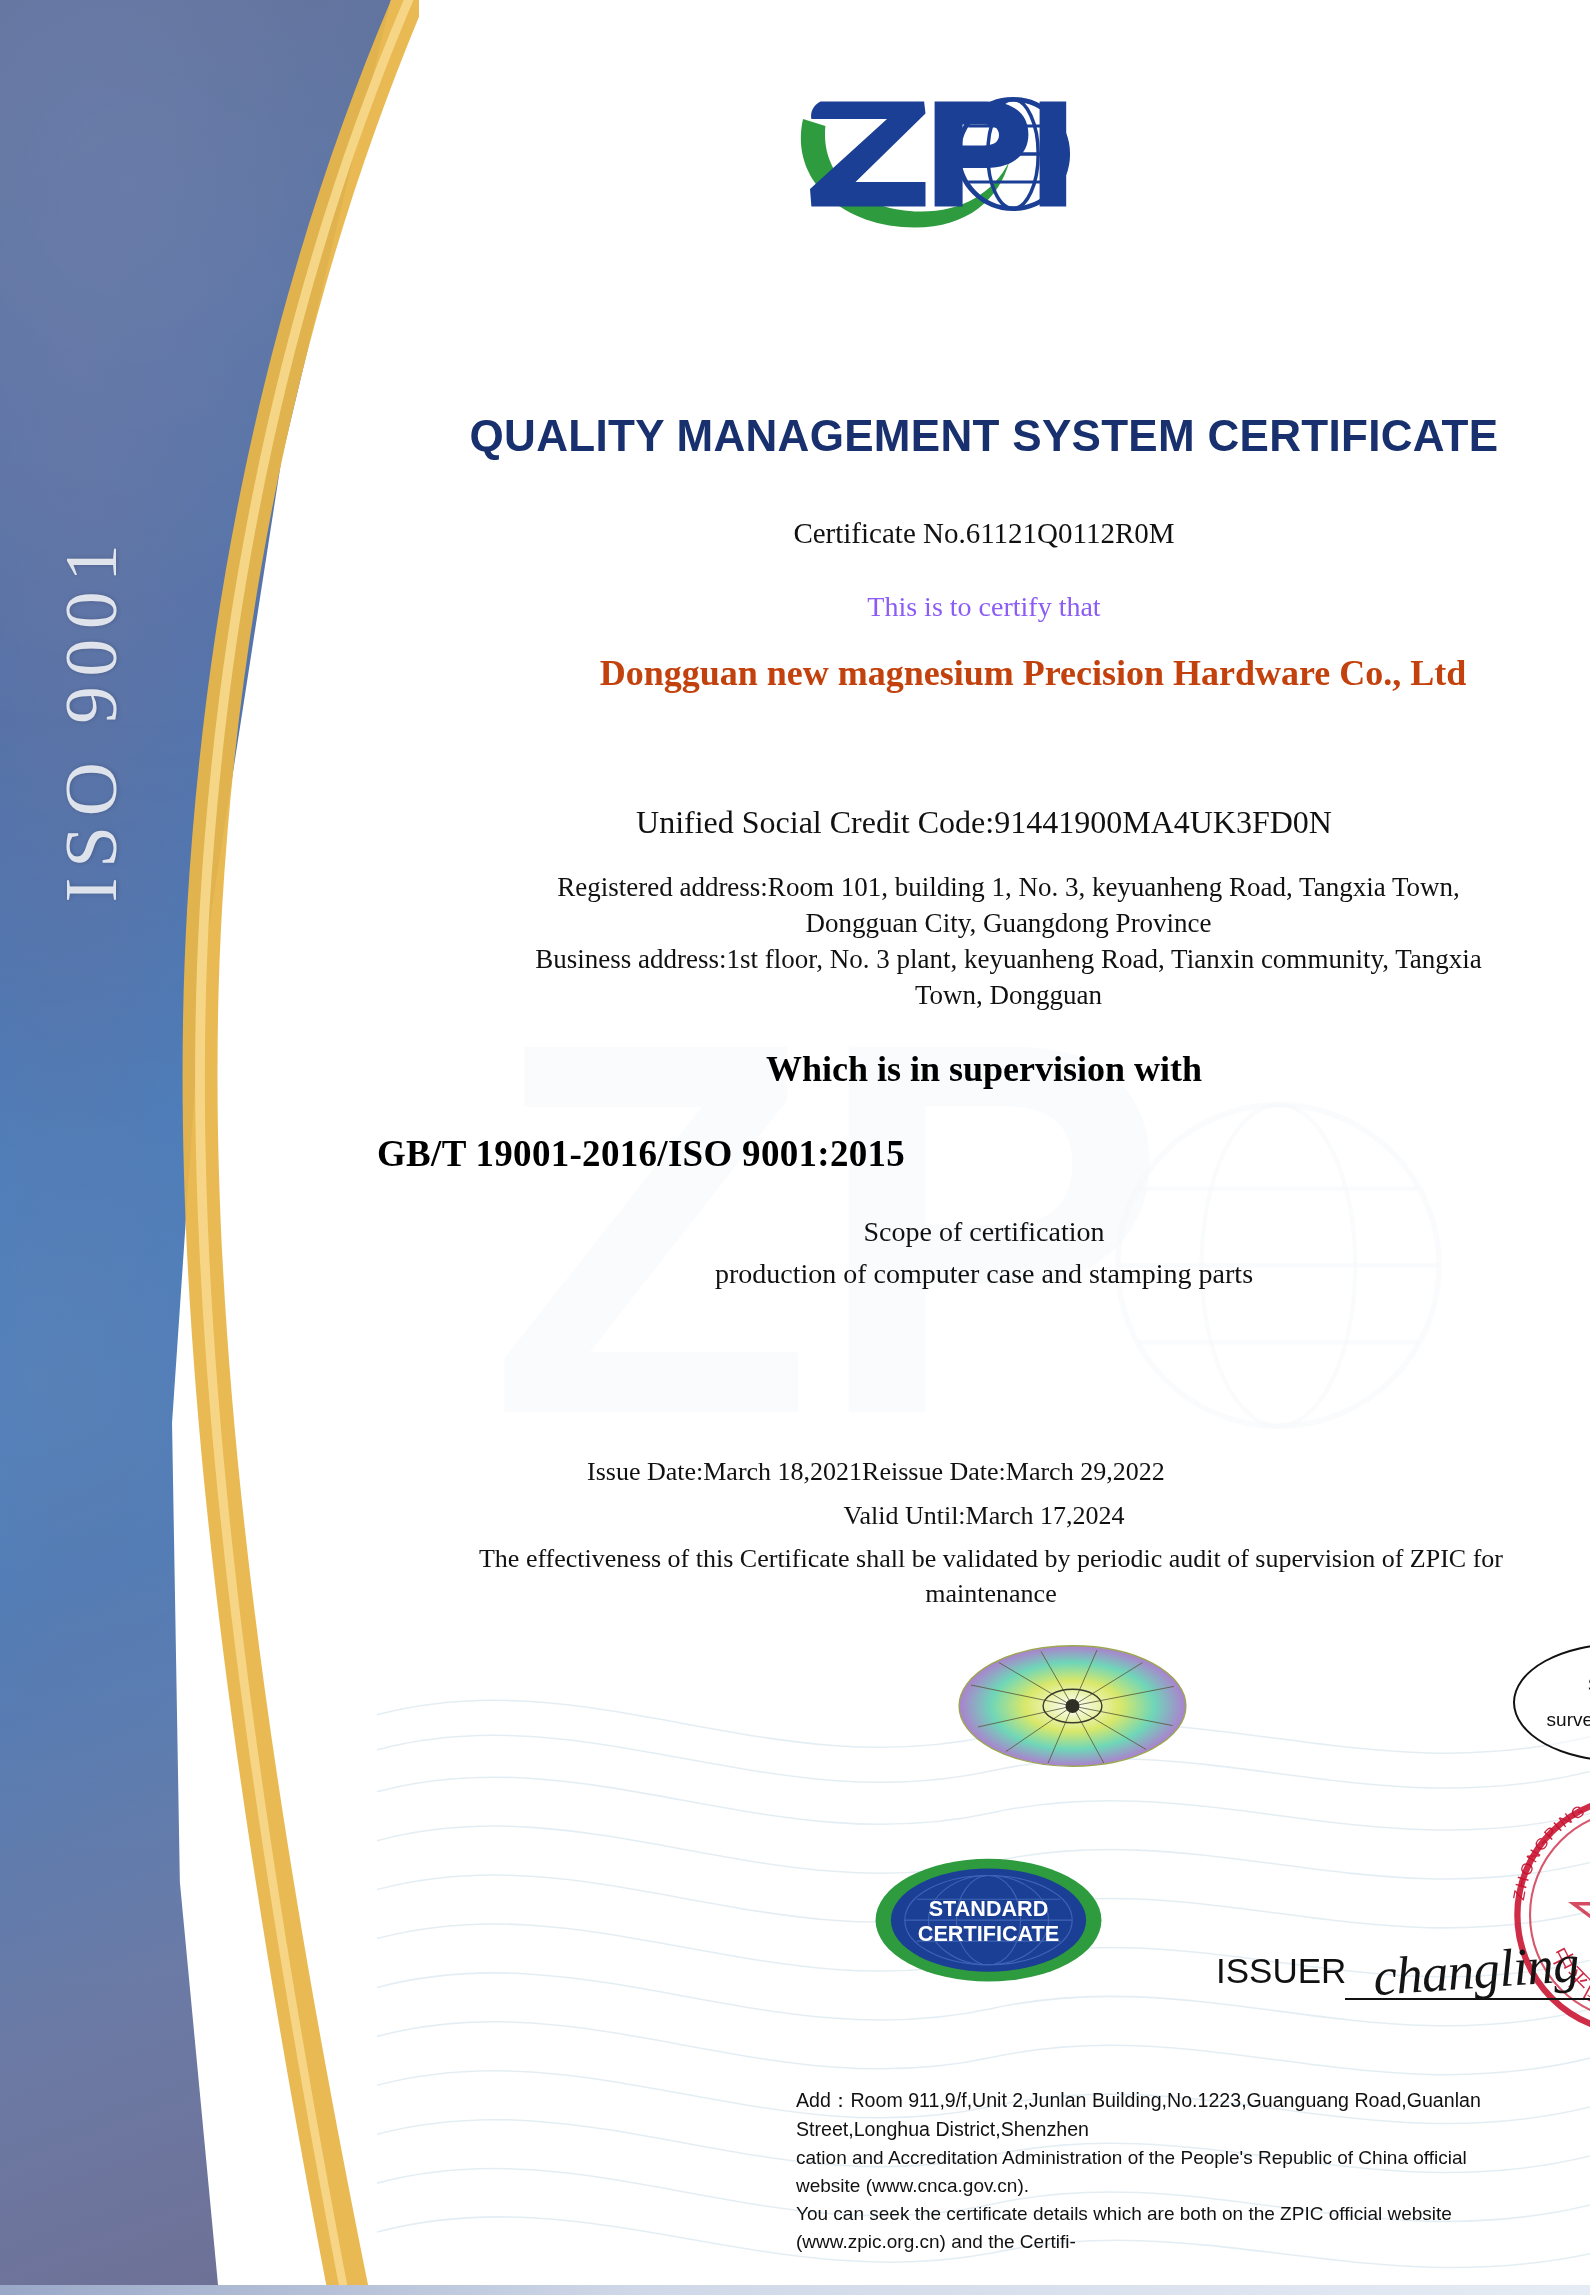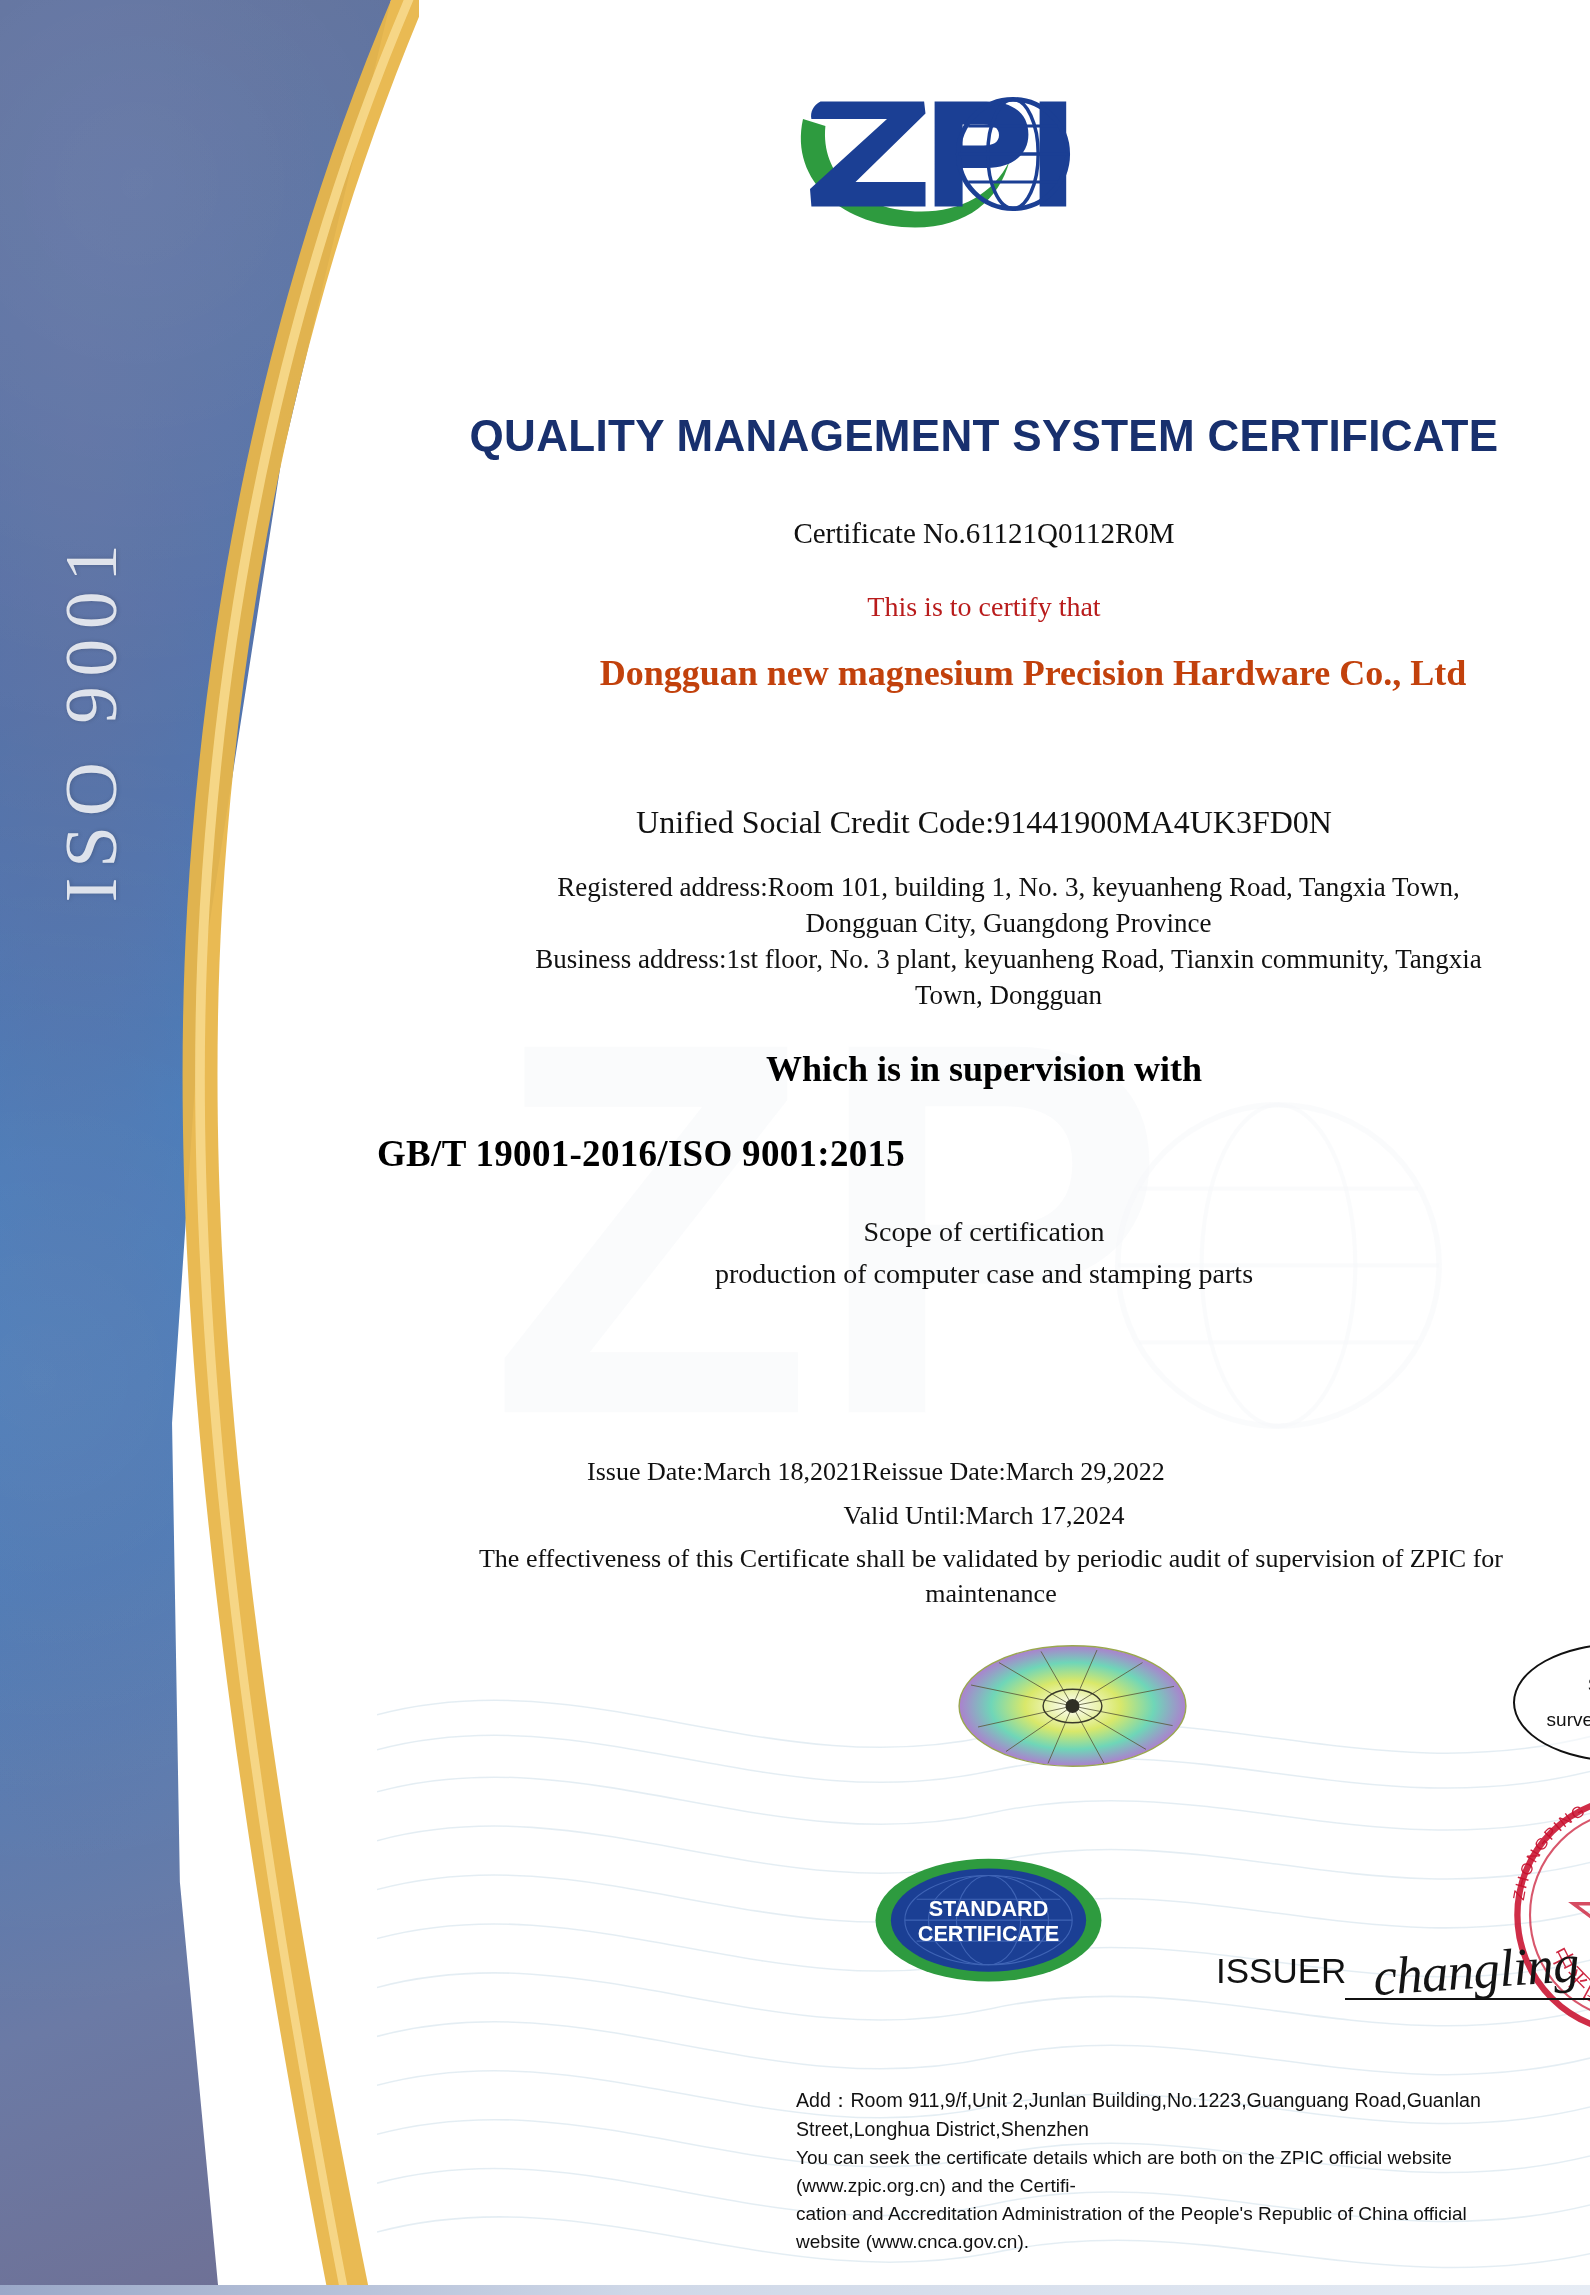--- a/index.html
+++ b/index.html
@@ -131,21 +131,21 @@
     text-align: center;
     font-size: 29px;
     color: #111;
   }
   .certify-line {
     position: absolute;
     left: 0; right: 0;
     top: 591px;
     text-align: center;
     font-size: 28px;
-    color: #b91c1c;
+    color: #8b5cf6;
   }
   .company {
     position: absolute;
     left: 210px;
     right: 112px;
     top: 650px;
     text-align: center;
     font-size: 36px;
     font-weight: bold;
     color: #c2410c;
@@ -477,21 +477,21 @@
     </svg>
 
     <div class="issuer-wrap">
       <span class="issuer-label">ISSUER</span>
       <span class="issuer-line"></span>
       <span class="signature">changling</span>
     </div>
 
     <div class="footer">
       <span class="line">Add：Room 911,9/f,Unit 2,Junlan Building,No.1223,Guanguang Road,Guanlan Street,Longhua District,Shenzhen</span>
+      <span class="line small">cation and Accreditation Administration of the People's Republic of China official website (www.cnca.gov.cn).</span>
       <span class="line small">You can seek the certificate details which are both on the ZPIC official website (www.zpic.org.cn)  and the Certifi-</span>
-      <span class="line small">cation and Accreditation Administration of the People's Republic of China official website (www.cnca.gov.cn).</span>
     </div>
 
   </div>
 
   <div class="bottom-border"></div>
 </div>
 
 
 </body></html>

